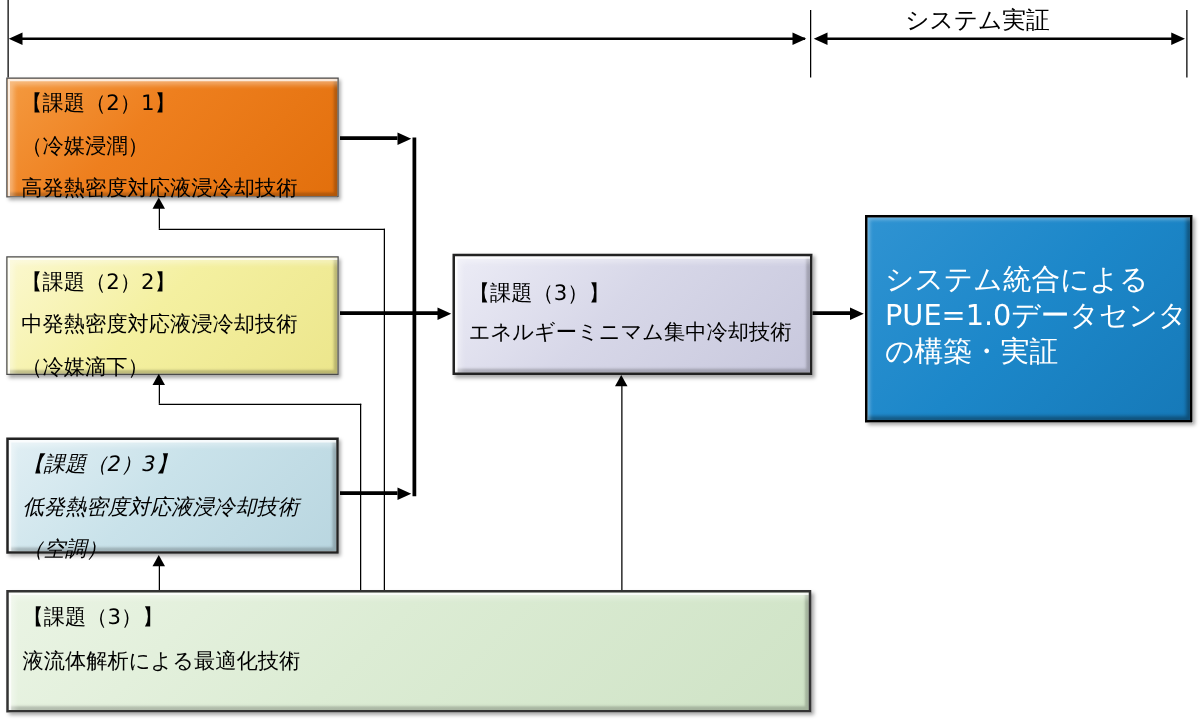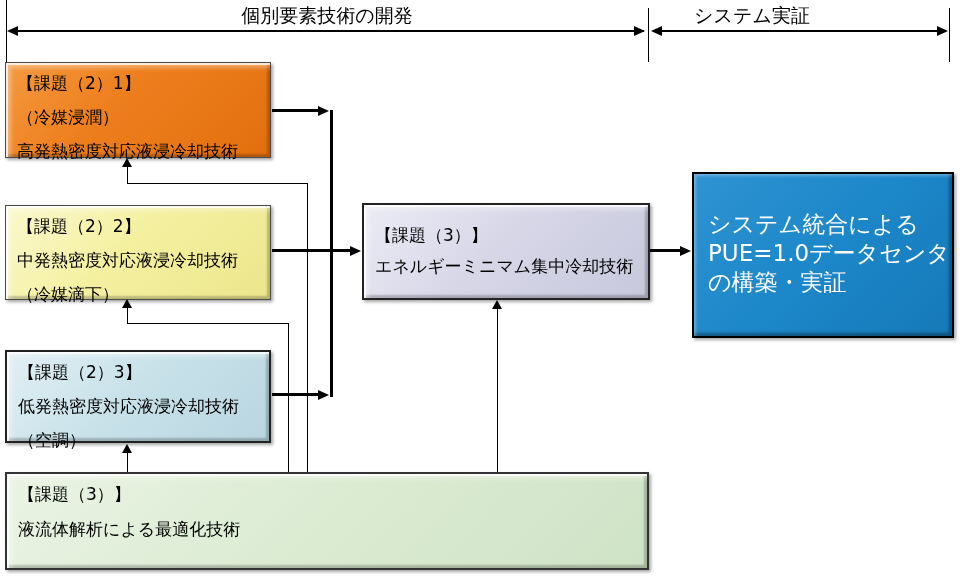--- a/index.html
+++ b/index.html
@@ -17,21 +17,21 @@
   .ah-l { border-top:5px solid transparent; border-bottom:5px solid transparent; border-right:11px solid #000; }
   .ah-u { border-left:5px solid transparent; border-right:5px solid transparent; border-bottom:9px solid #000; }
   
   .box { position:absolute; box-sizing:border-box; border:1px solid #4a4a4a;
          box-shadow: inset 2px 2px 0 rgba(255,255,255,.75), inset 5px 5px 4px rgba(255,255,255,.35),
                      inset -3px -3px 2px rgba(0,0,0,.22), 2px 2px 3px rgba(0,0,0,.35); }
   .box .txt { margin:0; padding:3px 6px 0 11px; font-size:17px; color:#000; }
   .box .txt p { margin:0; line-height:34px; white-space:nowrap; }
   .b-orange { background:linear-gradient(135deg,#f49a40 0%,#ee7f1e 40%,#e26f0c 100%); }
   .b-yellow { background:linear-gradient(135deg,#fbf8cf 0%,#f4f0a0 45%,#ece68c 100%); }
-  .b-ltblue { background:linear-gradient(135deg,#e1eff4 0%,#c9e2ea 45%,#b9d6e0 100%); border-width:2px; border-color:#222; }
+  .b-ltblue { background:linear-gradient(135deg,#e1eff4 0%,#c9e2ea 45%,#b9d6e0 100%); border-width:2px; border-color:#222;font-style:italic; }
   .b-green  { background:linear-gradient(135deg,#eaf4e4 0%,#dcecd4 45%,#cfe3c6 100%); border-width:2px; border-color:#333; }
   .b-lav    { background:linear-gradient(135deg,#ececf6 0%,#d7d7e8 45%,#c8c8dd 100%); border-width:2px; border-color:#222; }
   .b-blue   { background:linear-gradient(135deg,#2f93d2 0%,#1c87c9 50%,#1679b8 100%); border:2px solid #000;
               box-shadow: inset 2px 2px 3px rgba(255,255,255,.3), inset -3px -3px 3px rgba(0,0,0,.35), 2px 2px 3px rgba(0,0,0,.35); }
   .b-blue .txt { padding:36px 6px 0 14px; }
   .b-blue .txt p { color:#fff; font-weight:normal; font-size:23px; line-height:29px; }
   .t-two .txt { padding-top:15px; } .t-two .txt p { line-height:31px; }
   .t-wide .txt { } .t-wide .txt p { line-height:35px; }
   
   .ln { position:absolute; background:#000; }
@@ -43,26 +43,25 @@
 
 <div class="canvas">
 
   <div class="tick" style="left:6px;top:0;height:62px"></div>
   <div class="tick" style="left:648px;top:8px;height:54px"></div>
   <div class="tick" style="left:949px;top:8px;height:54px"></div>
 
   <div class="hline" style="left:10px;top:30px;width:634px"></div>
   <div class="ah ah-l" style="left:7px;top:26px"></div>
   <div class="ah ah-r" style="left:634px;top:26px"></div>
-  <div class="tl-label" style="left:6px;width:642px">個別要素技術の開発</div>
 
   <div class="hline" style="left:654px;top:30px;width:284px"></div>
   <div class="ah ah-l" style="left:651px;top:26px"></div>
   <div class="ah ah-r" style="left:937px;top:26px"></div>
-  <div class="tl-label" style="left:626px;width:252px">システム実証</div>
+  <div class="tl-label" style="left:656px;width:252px">システム実証</div>
 
   <div class="box b-orange" style="left:5px;top:62px;width:266px;height:96px">
     <div class="txt">
       <p>【課題（2）1】</p>
       <p>（冷媒浸潤）</p>
       <p>高発熱密度対応液浸冷却技術</p>
     </div>
   </div>
 
   <div class="box b-yellow" style="left:5px;top:205px;width:266px;height:95px">

